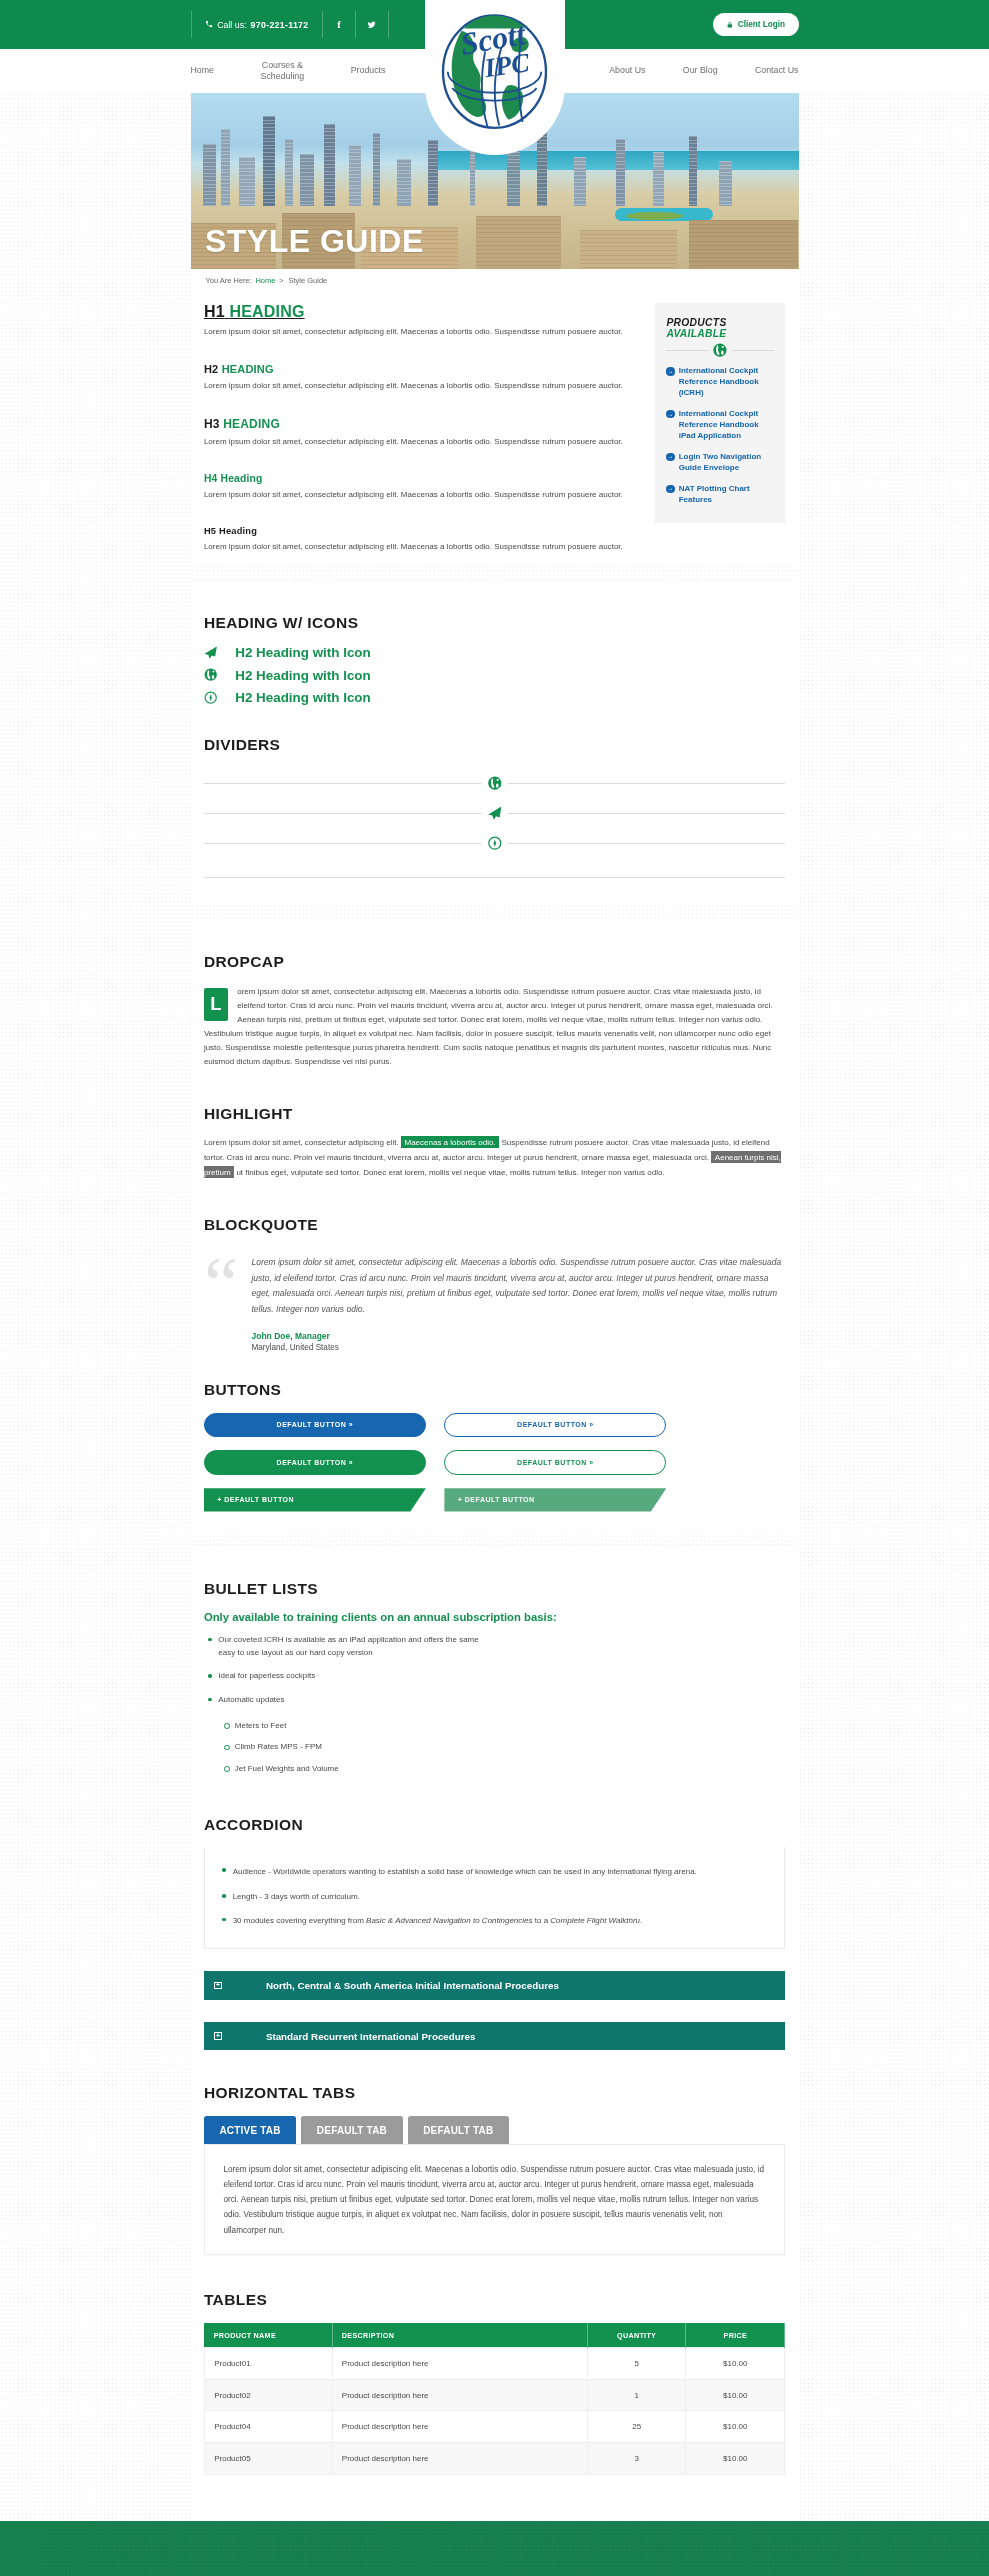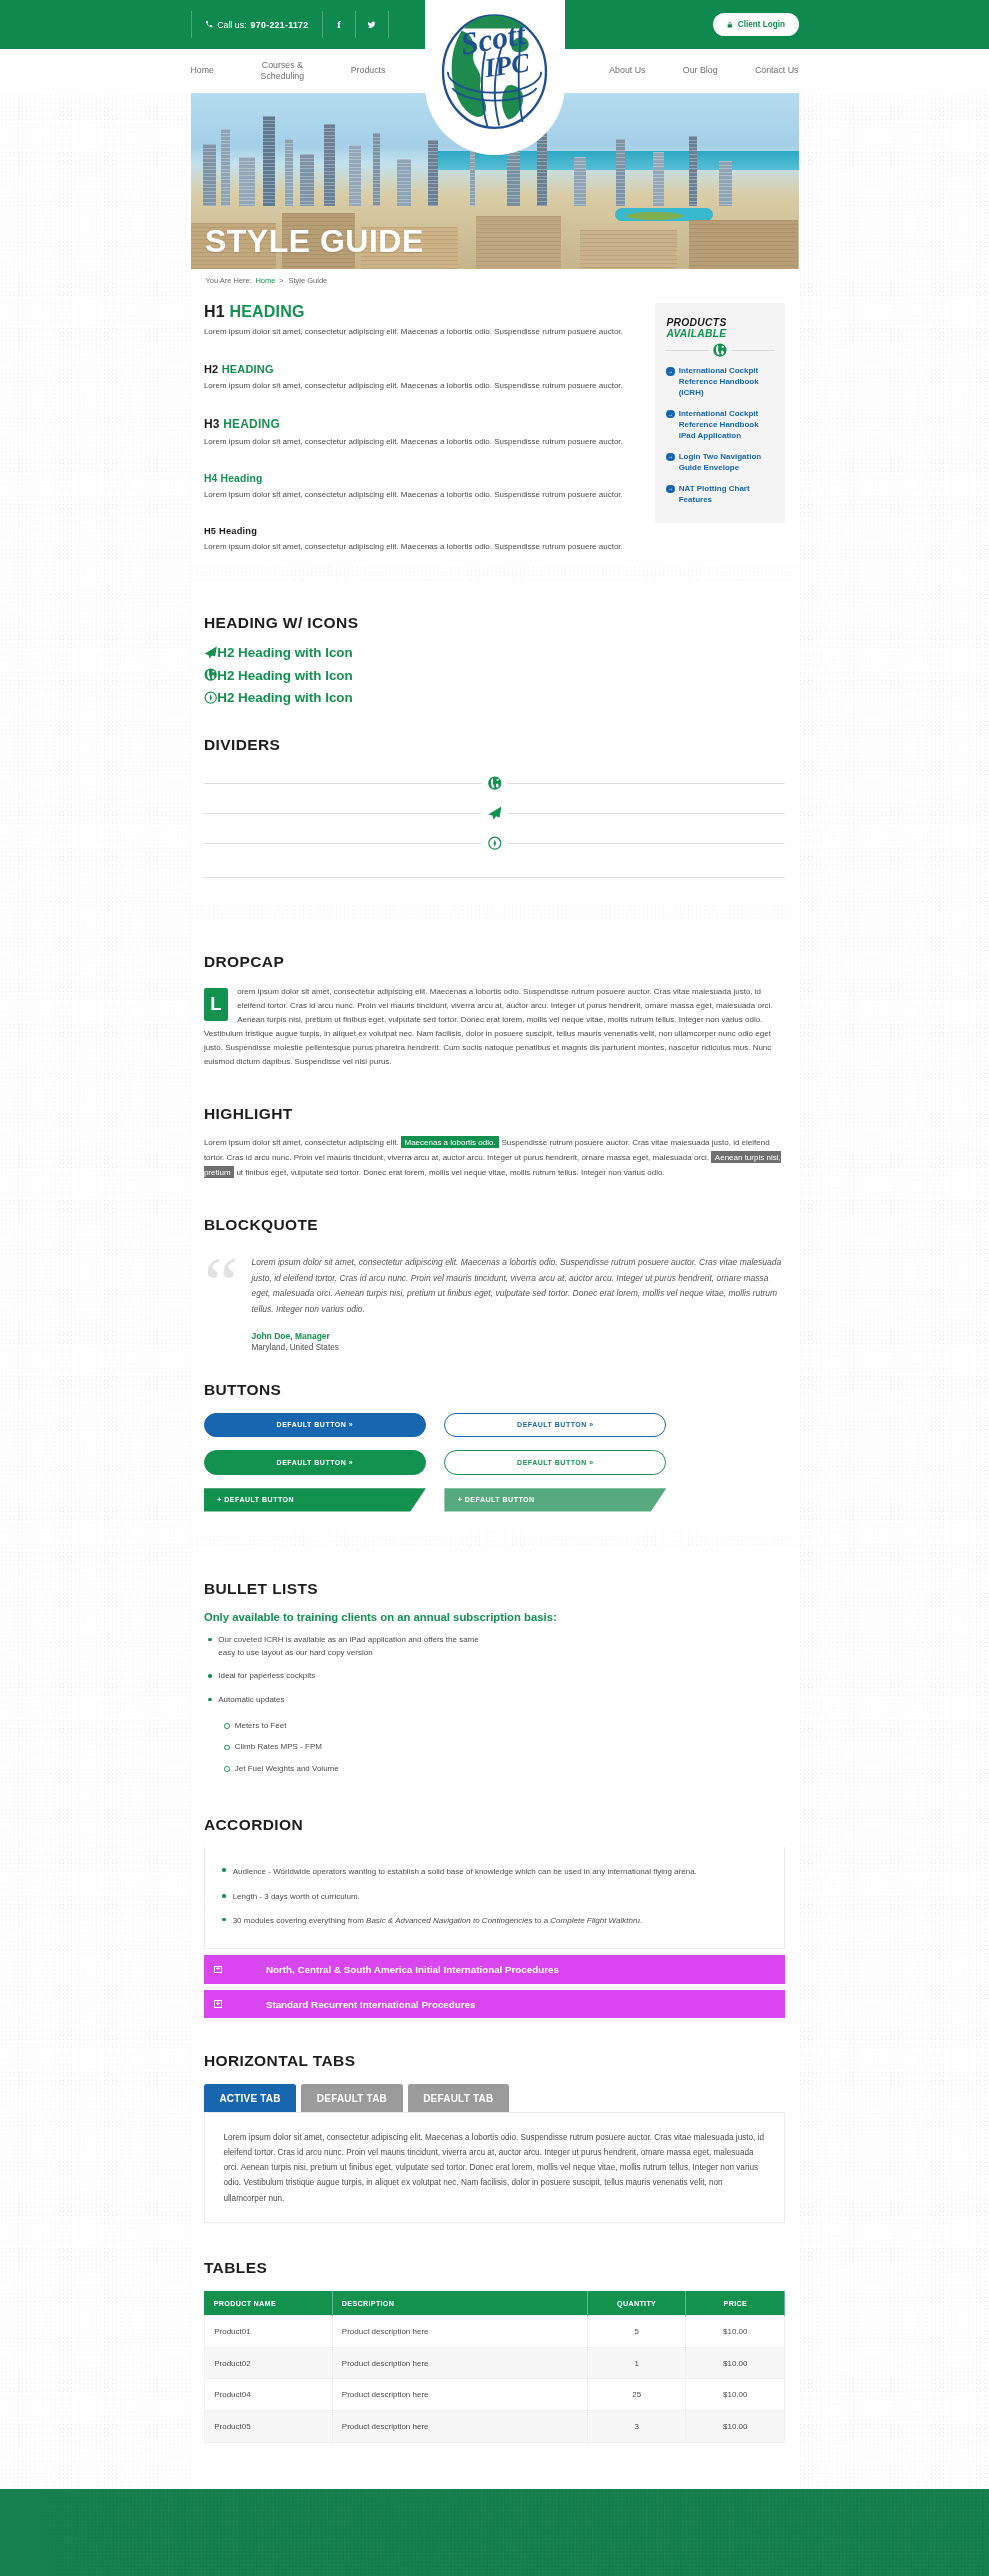--- a/index.html
+++ b/index.html
@@ -49,38 +49,38 @@
 
   
   .main-pad { padding:15.5px 13.4px 5.2px; }
   .row-flex { display:flex; gap:25px; }
   .left-col { flex:1; min-width:0; }
 
   .lead-p { font-size:8px; line-height:1.6; color:#4a4a4a; margin:5.2px 0 0; }
   .hblock { margin-bottom:24px; }
   .hh { margin:0; font-weight:800; letter-spacing:0.2px; color:#1d1d1d; }
   .hh .grn { color:#12914f; }
-  .h1 { font-size:16px; } .h2 { font-size:11px; } .h3 { font-size:12px; } .h4 { font-size:10.3px; color:#12914f; } .h5 { font-size:9.3px; }
+  .h1 { font-size:16px;text-decoration:underline; } .h2 { font-size:11px; } .h3 { font-size:12px; } .h4 { font-size:10.3px; color:#12914f; } .h5 { font-size:9.3px; }
 
   
   .sidebar { width:130px; flex:0 0 130px; background:#f4f4f4; padding:13.4px 11.3px 15.5px; align-self:flex-start; }
   .sidebar h3 { margin:0 0 5.2px; font-size:10.3px; font-weight:800; color:#1d1d1d; letter-spacing:0.3px; text-align:left;font-style:italic; }
   .sidebar h3 .grn { color:#12914f; }
   .side-div { position:relative; border-top:0.5px solid #d9d9d9; margin:11.3px 0 15.5px; }
   .side-div .ic { position:absolute; left:50%; top:-7.7px; transform:translateX(-50%); background:#f4f4f4; padding:0 4.1px; color:#12914f; }
   .side-div .ic svg { width:14.4px; height:14.4px; }
   .side-link { display:flex; gap:4.1px; color:#1665ad; font-size:8px; font-weight:600; line-height:1.35; text-decoration:none; margin-bottom:10.3px; }
   .circle-arrow { flex:0 0 8.2px; width:8.2px; height:8.2px; margin-top:1px; border-radius:50%; background:#1665ad; color:#fff; display:inline-flex; align-items:center; justify-content:center; font-size:5.4px; }
   .circle-arrow::before { content:"\2192"; }
 
   
   .sec-title { font-size:15.5px; font-weight:800; color:#1d1d1d; letter-spacing:0.4px; margin:17.5px 0 13.4px; }
 
   
-  .icon-h2 { display:flex; align-items:center; gap:0; color:#12914f; font-size:13.4px; font-weight:800; margin:0 0 7.2px; }
+  .icon-h2 { display:flex; align-items:center; gap:18px; color:#12914f; font-size:13.4px; font-weight:800; margin:0 0 7.2px; }
   .icon-h2 svg { width:13.4px; height:13.4px; }
 
   
   .divider { position:relative; border-top:0.5px solid #ddd; margin:29px 0; }
   .divider .ic { position:absolute; left:50%; top:-8.2px; transform:translateX(-50%); background:#fff; padding:0 6.2px; color:#12914f; }
   .divider .ic svg { width:14.4px; height:14.4px; }
   .divider.plain { margin:33px 0 20.6px; }
 
   
   .dropcap-letter { float:left; width:24px; height:33px; background:#12914f; color:#fff; font-size:18.5px; font-weight:700; display:flex; align-items:center; justify-content:center; border-radius:2.1px; margin:3.1px 9.3px 3.1px 0; }
@@ -112,21 +112,21 @@
   ul.blist { list-style:none; margin:0; padding:0 0 0 4.1px; }
   ul.blist > li { position:relative; padding-left:10.3px; font-size:8px; line-height:1.55; margin-bottom:11.3px; }
   ul.blist > li::before { content:""; position:absolute; left:0; top:3.6px; width:3.6px; height:3.6px; border-radius:50%; background:#12914f; }
   ul.blist-sub { list-style:none; margin:0; padding:3.1px 0 0 20.6px; }
   ul.blist-sub > li { position:relative; padding-left:10.3px; font-size:8px; margin-bottom:12.4px; }
   ul.blist-sub > li::before { content:""; position:absolute; left:0; top:2.6px; width:3.6px; height:3.6px; border-radius:50%; border:0.8px solid #12914f; background:#fff; }
 
   
   .acc-head { display:flex; align-items:center; gap:6.2px; padding:8.8px 10.3px; color:#fff; font-size:9.8px; font-weight:600; cursor:pointer; }
   .acc-open { background:#1666b0; }
-  .acc-closed { background:#d946ef; margin-top:6px;gap:44px; }
+  .acc-closed { background:#0f766e; margin-top:22px;gap:44px; }
   .sqico { width:7.7px; height:7.7px; border:0.8px solid #fff; display:inline-flex; align-items:center; justify-content:center; font-size:6.7px; line-height:1; flex:0 0 auto; }
   .sqico.minus::before { content:"\2212"; } .sqico.plus::before { content:"+"; }
   .acc-body { border:0.5px solid #e9e9e9; border-top:none; padding:17.5px 10.3px 8.2px 13.4px; background:#fff; }
   .acc-body em { font-style:italic; }
 
   
   .tab-row { display:flex; gap:5.2px; }
   .tab { padding:8.8px 15.5px; color:#fff; font-size:10px; font-weight:700; border-radius:2.6px 2.6px 0 0; cursor:pointer; letter-spacing:0.2px; }
   .tab-active { background:#1666b0; } .tab-default { background:#9b9b9b; }
   .tab-panel { border:0.5px solid #ececec; box-shadow:0 0.5px 1.5px rgba(0,0,0,.04); padding:16.5px 18.5px; font-size:8.2px; line-height:1.85; color:#4a4a4a; background:#fff; }

